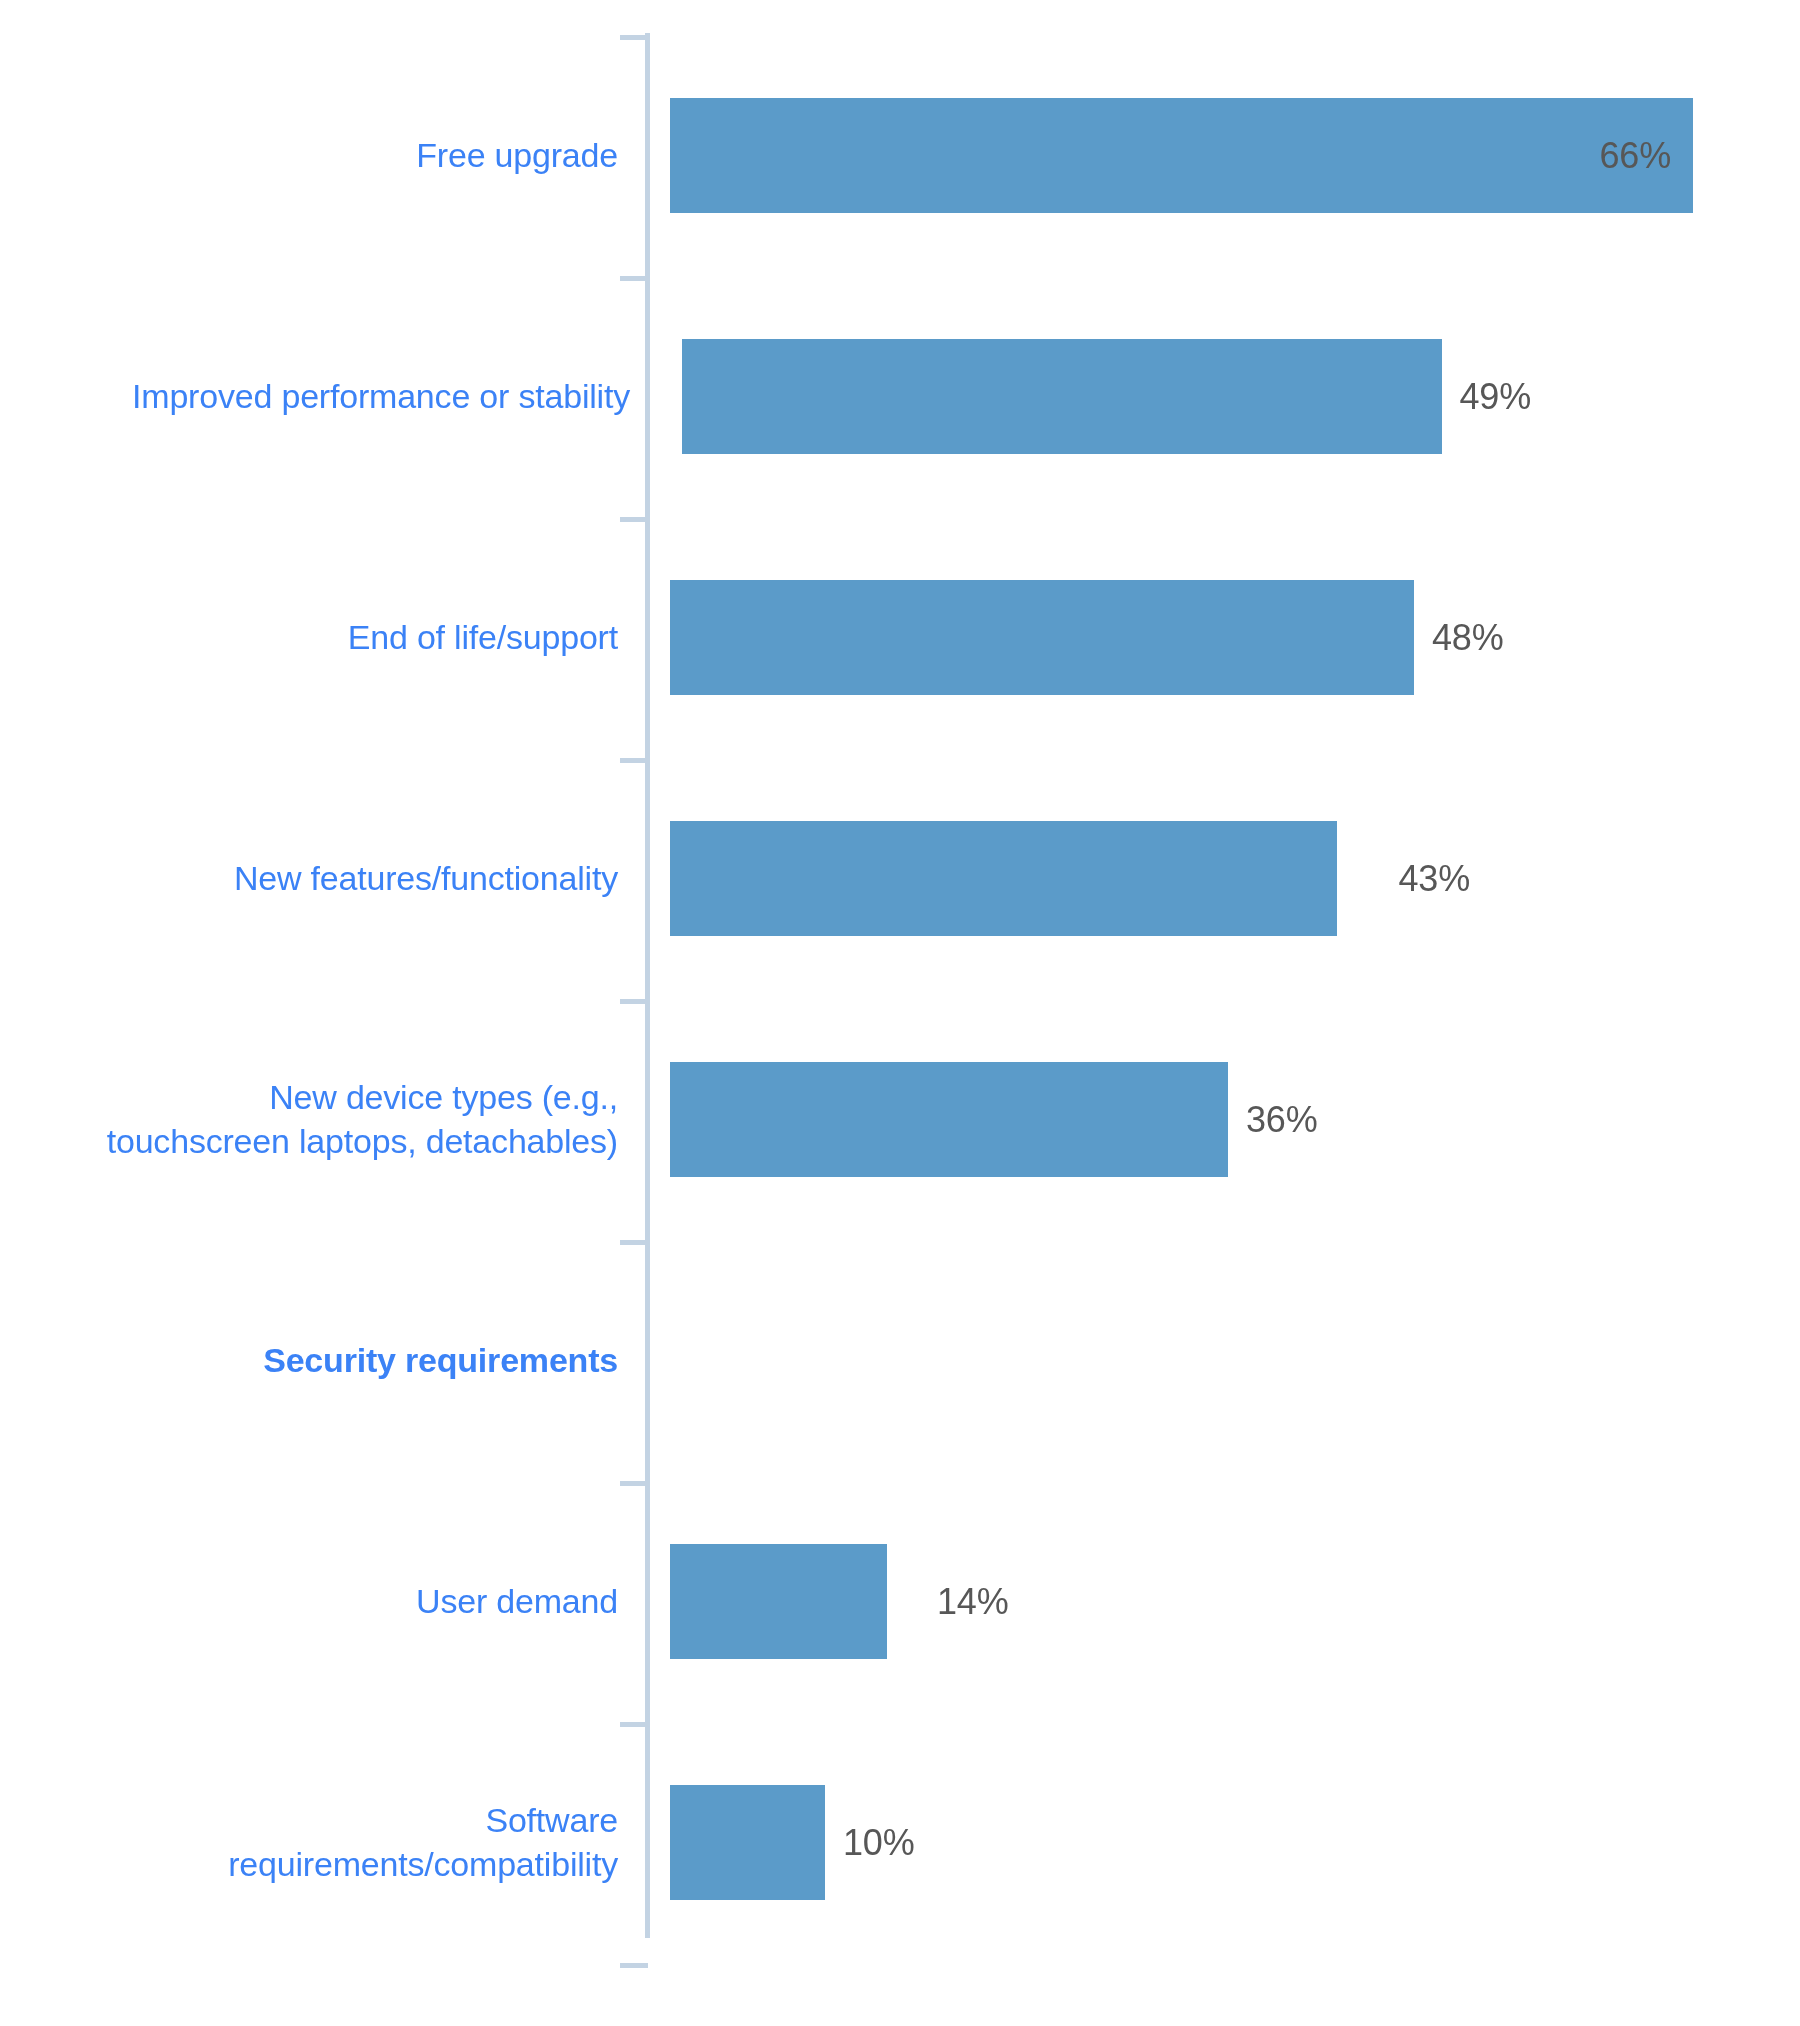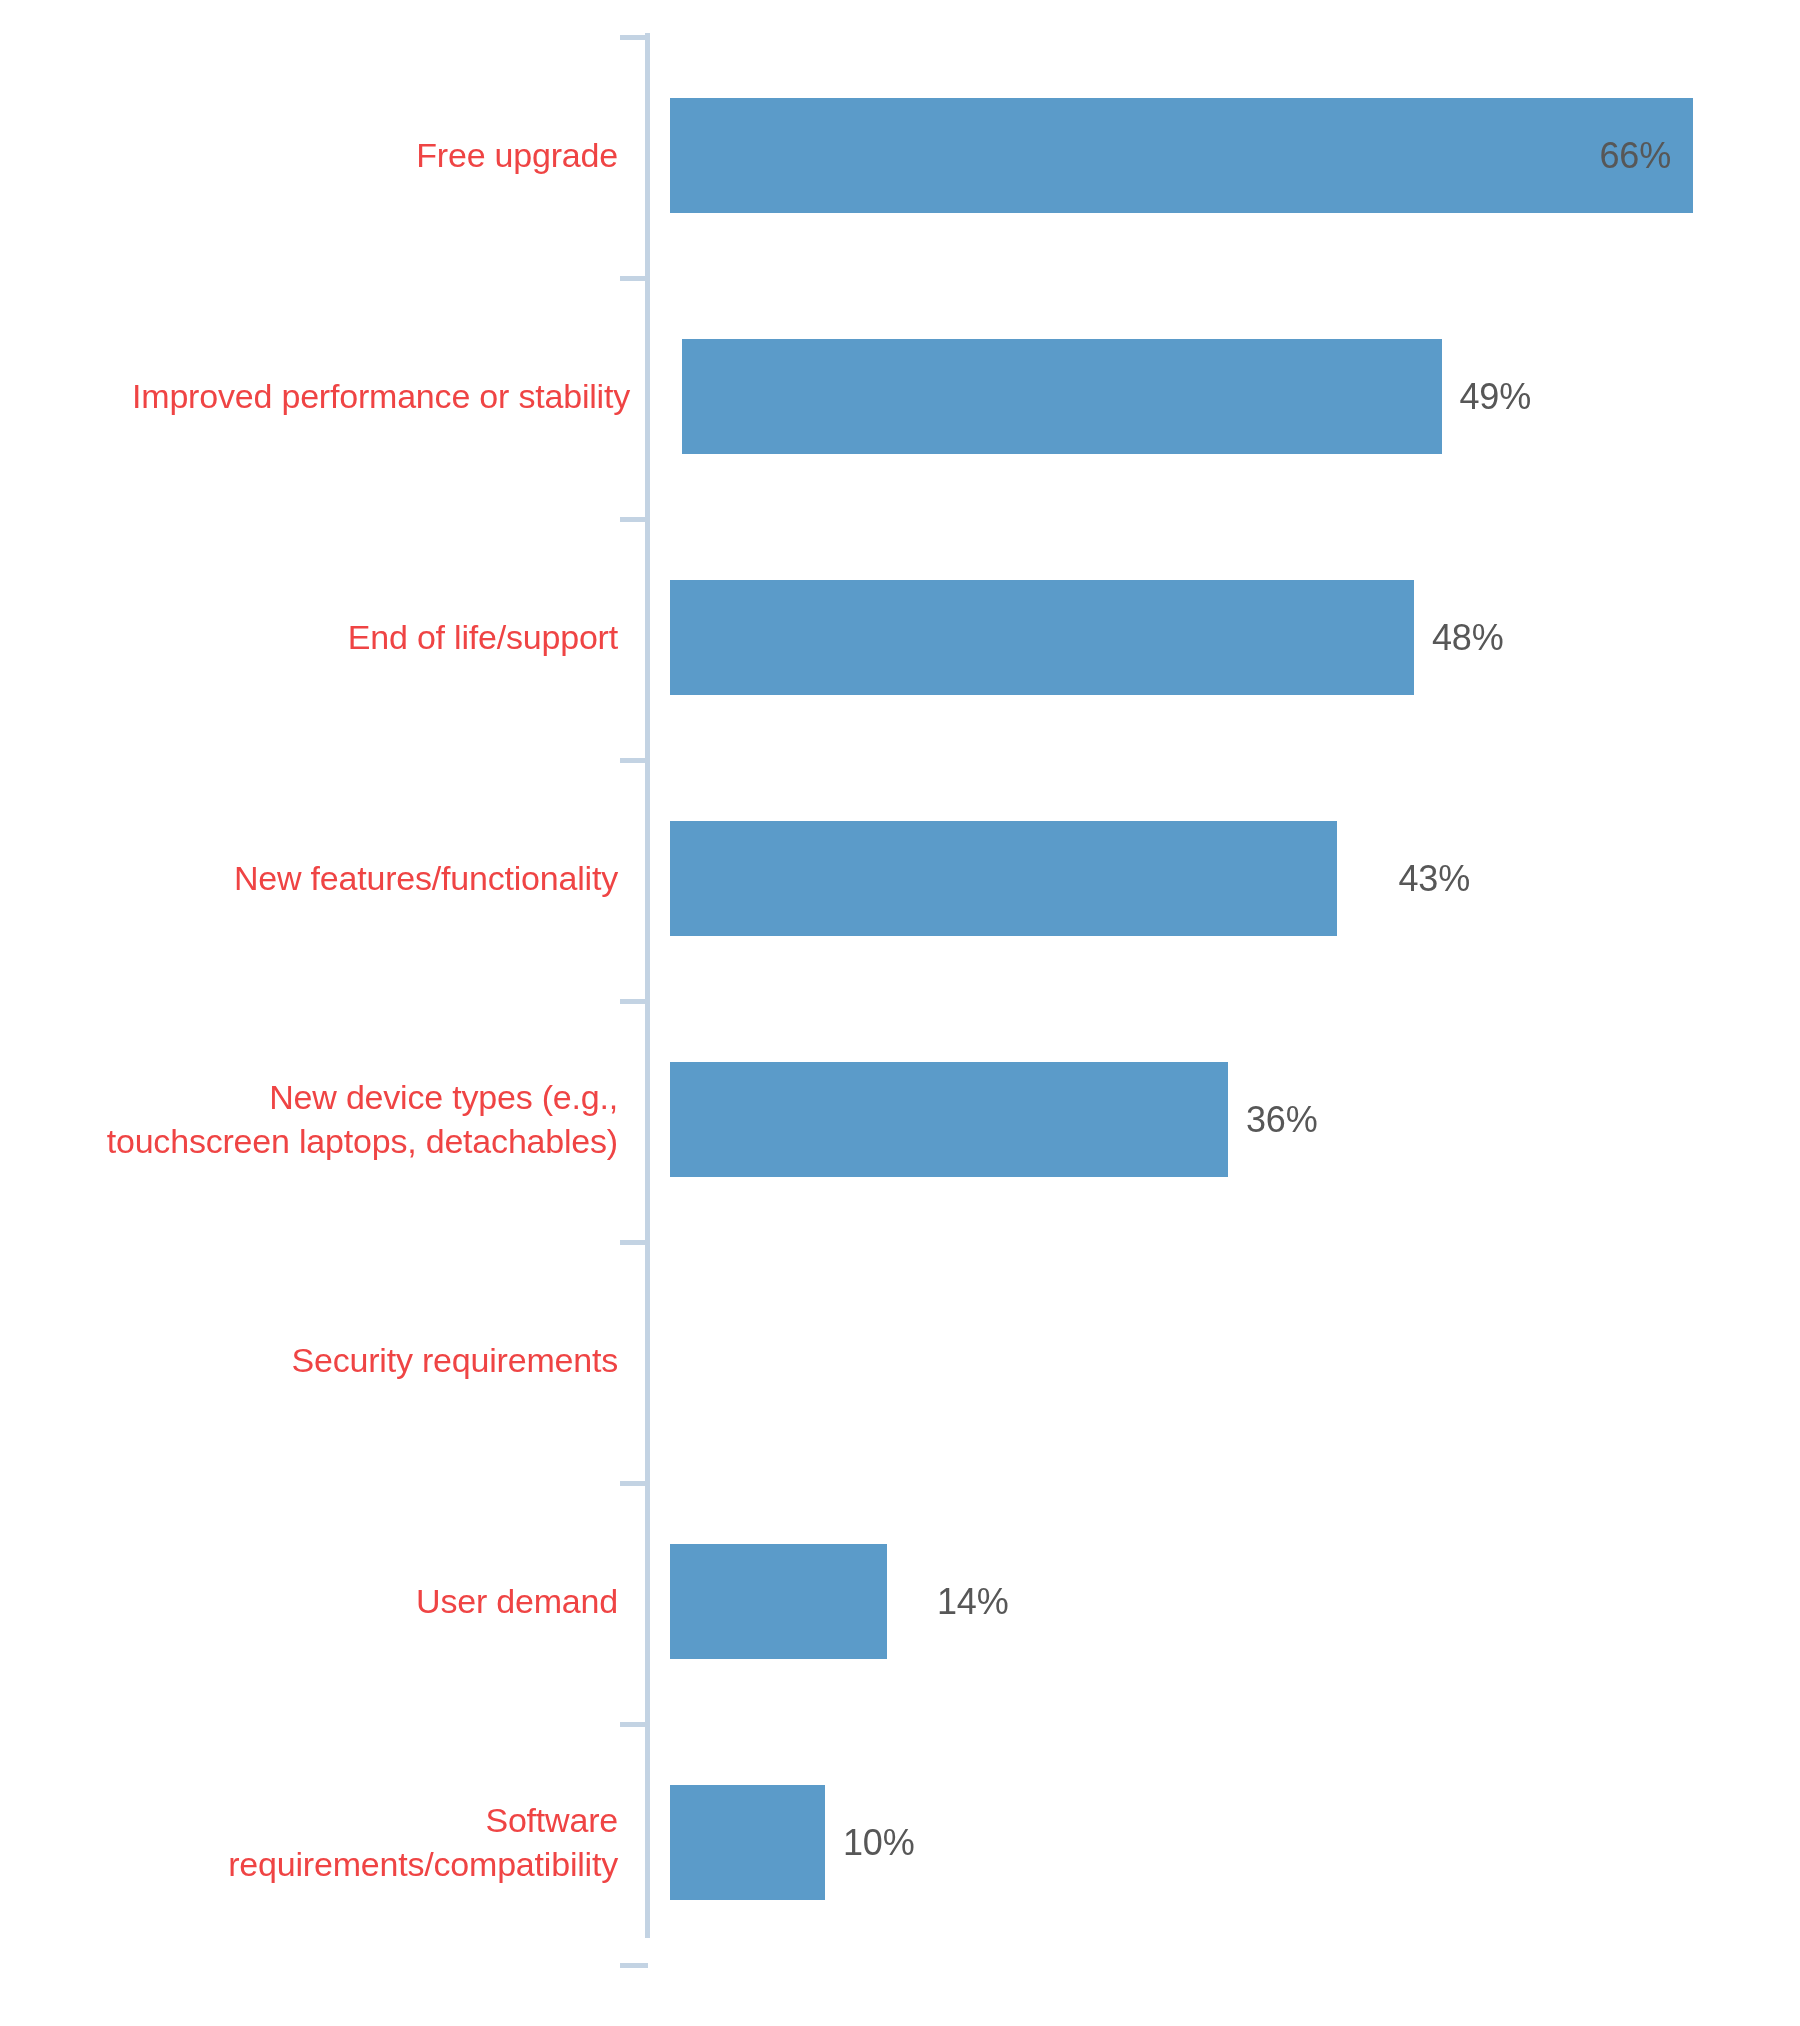--- a/index.html
+++ b/index.html
@@ -52,21 +52,21 @@
     right: 1178px;       
     top: 0;
     width: 600px;
     height: 241px;
     display: flex;
     align-items: center;
     justify-content: flex-end;
     text-align: right;
     font-size: 34px;
     line-height: 1.28;
-    color: #ef4444;
+    color: #3b82f6;
     letter-spacing: -0.2px;
     white-space: pre-line;
     padding-right: 4px;
     box-sizing: border-box;
   }
 
   .bar-wrap {
     position: absolute;
     left: 650px;
     top: 63px;
@@ -146,21 +146,21 @@
         </div>
       </div>
       <div class="bar-row" style="top: 999px;">
         <div class="cat-label">New device types (e.g.,
 touchscreen laptops, detachables)</div>
         <div class="bar-wrap" style="left: 650px;">
           <div class="bar" style="width: 558px; background: rgb(91, 155, 201);"></div>
           <span class="bar-value outside">36%</span>
         </div>
       </div>
-      <div class="bar-row" style="top: 1240px;">
+      <div class="bar-row" style="top: 1240px; font-weight: bold;">
         <div class="cat-label">Security requirements</div>
       </div>
       <div class="bar-row" style="top: 1481px;">
         <div class="cat-label">User demand</div>
         <div class="bar-wrap" style="left: 650px; gap: 32px;">
           <div class="bar" style="width: 217px; background: rgb(91, 155, 201);"></div>
           <span class="bar-value outside">14%</span>
         </div>
       </div>
       <div class="bar-row" style="top: 1722px;">

